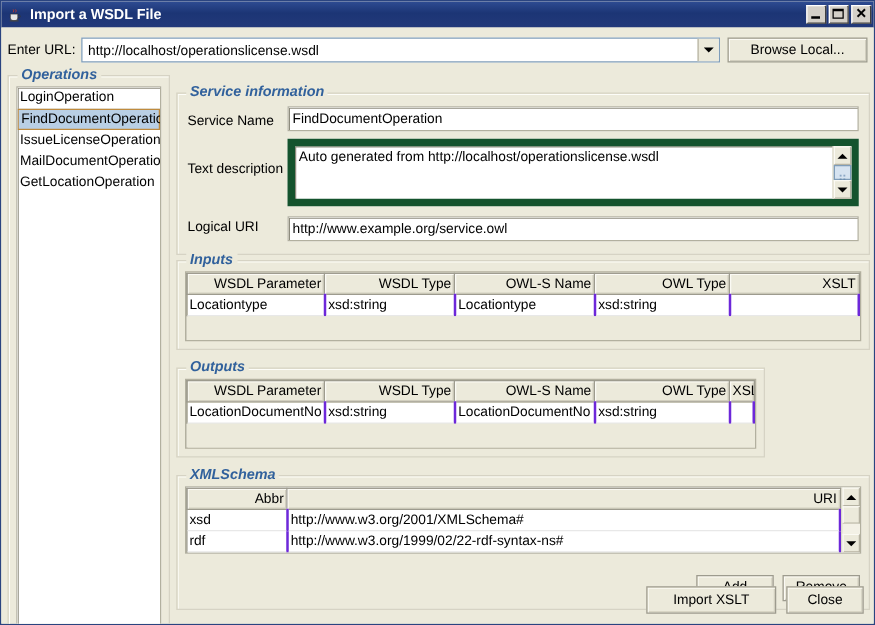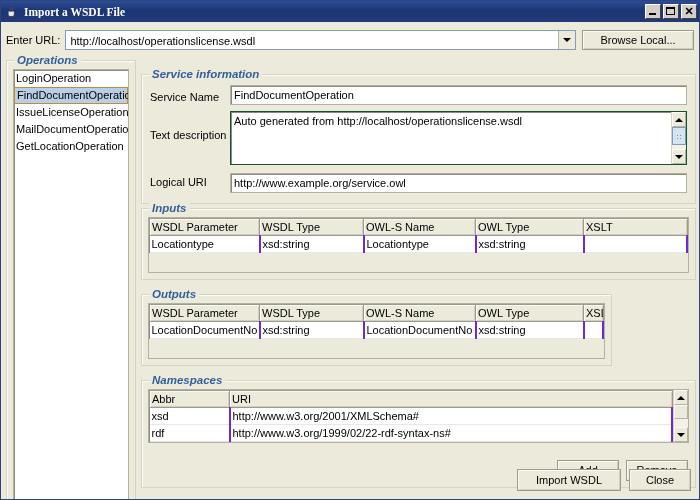--- a/index.html
+++ b/index.html
@@ -36,21 +36,21 @@
     width: 16px;
     height: 16px;
     margin-right: 4px;
     position: relative;
     flex: 0 0 auto;
   }
   .title-text {
     color: #ffffff;
     font-size: 11.5px;
     font-weight: bold;
-    font-family: Liberation Serif, serif;
+    font-family: Liberation Sans, sans-serif;
     flex: 1 1 auto;
     white-space: nowrap;
     overflow: hidden;
   }
   .win-btns {
     display: flex;
     gap: 2px;
     align-items: center;
   }
   .win-btn {
@@ -251,21 +251,21 @@
     flex: 1 1 auto;
     height: 20px;
     line-height: 15px;
     white-space: nowrap;
     overflow: hidden;
   }
   .ta-wrap {
     flex: 1 1 auto;
     display: flex;
     background: #ffffff;
-    border: 1px solid #14532d;
+    border: 6px solid #14532d;
     box-shadow: inset 1px 1px 0 #8d8b7d;
     box-sizing: border-box;
     height: 54px;
   }
   .ta-body {
     flex: 1 1 auto;
     padding: 2px 3px;
     font-size: 11px;
     line-height: 14px;
     overflow: hidden;
@@ -340,21 +340,21 @@
     table-layout: fixed;
     font-size: 11px;
   }
   table.grid th {
     background: #ECEADB;
     border: 1px solid #9d9b8e;
     box-shadow: inset 1px 1px 0 #fbfaf4, inset -1px -1px 0 #d2cfbf;
     font-weight: normal;
     font-size: 11px;
     height: 17px;
-    text-align: left;
+    text-align: right;
     padding: 0 2px;
     box-sizing: border-box;
     white-space: nowrap;
     overflow: hidden;
   }
   table.grid td {
     background: #ffffff;
     border-right: 2px solid #6d28d9;
     border-bottom: 1px solid #E8E8E8;
     height: 17px;
@@ -568,21 +568,21 @@
               <td>xsd:string</td>
               <td></td>
             </tr>
           </tbody>
         </table>
         <div class="tbl-filler" style="height:100%;"></div>
       </div>
     </div>
 
     <div class="group" id="ns-group">
-      <span class="group-title">Namespaces</span>
+      <span class="group-title">XMLSchema</span>
 
       <div class="ns-area">
         <div class="ns-tbl-holder">
           <table class="grid">
             <colgroup>
                 <col style="width:80px">
                 <col>
               </colgroup>
             <thead>
               <tr>
@@ -614,18 +614,18 @@
         </div>
       </div>
 
       <div class="ns-btn-row">
         <div class="btn raised">Add</div>
         <div class="btn raised">Remove</div>
       </div>
     </div>
 
     <div class="bottom-btns">
-      <div class="btn raised" id="import-wsdl-button">Import WSDL</div>
+      <div class="btn raised" id="import-wsdl-button">Import XSLT</div>
       <div class="btn raised" id="close-button">Close</div>
     </div>
 
   </div>
 </div>
 
 </body></html>

